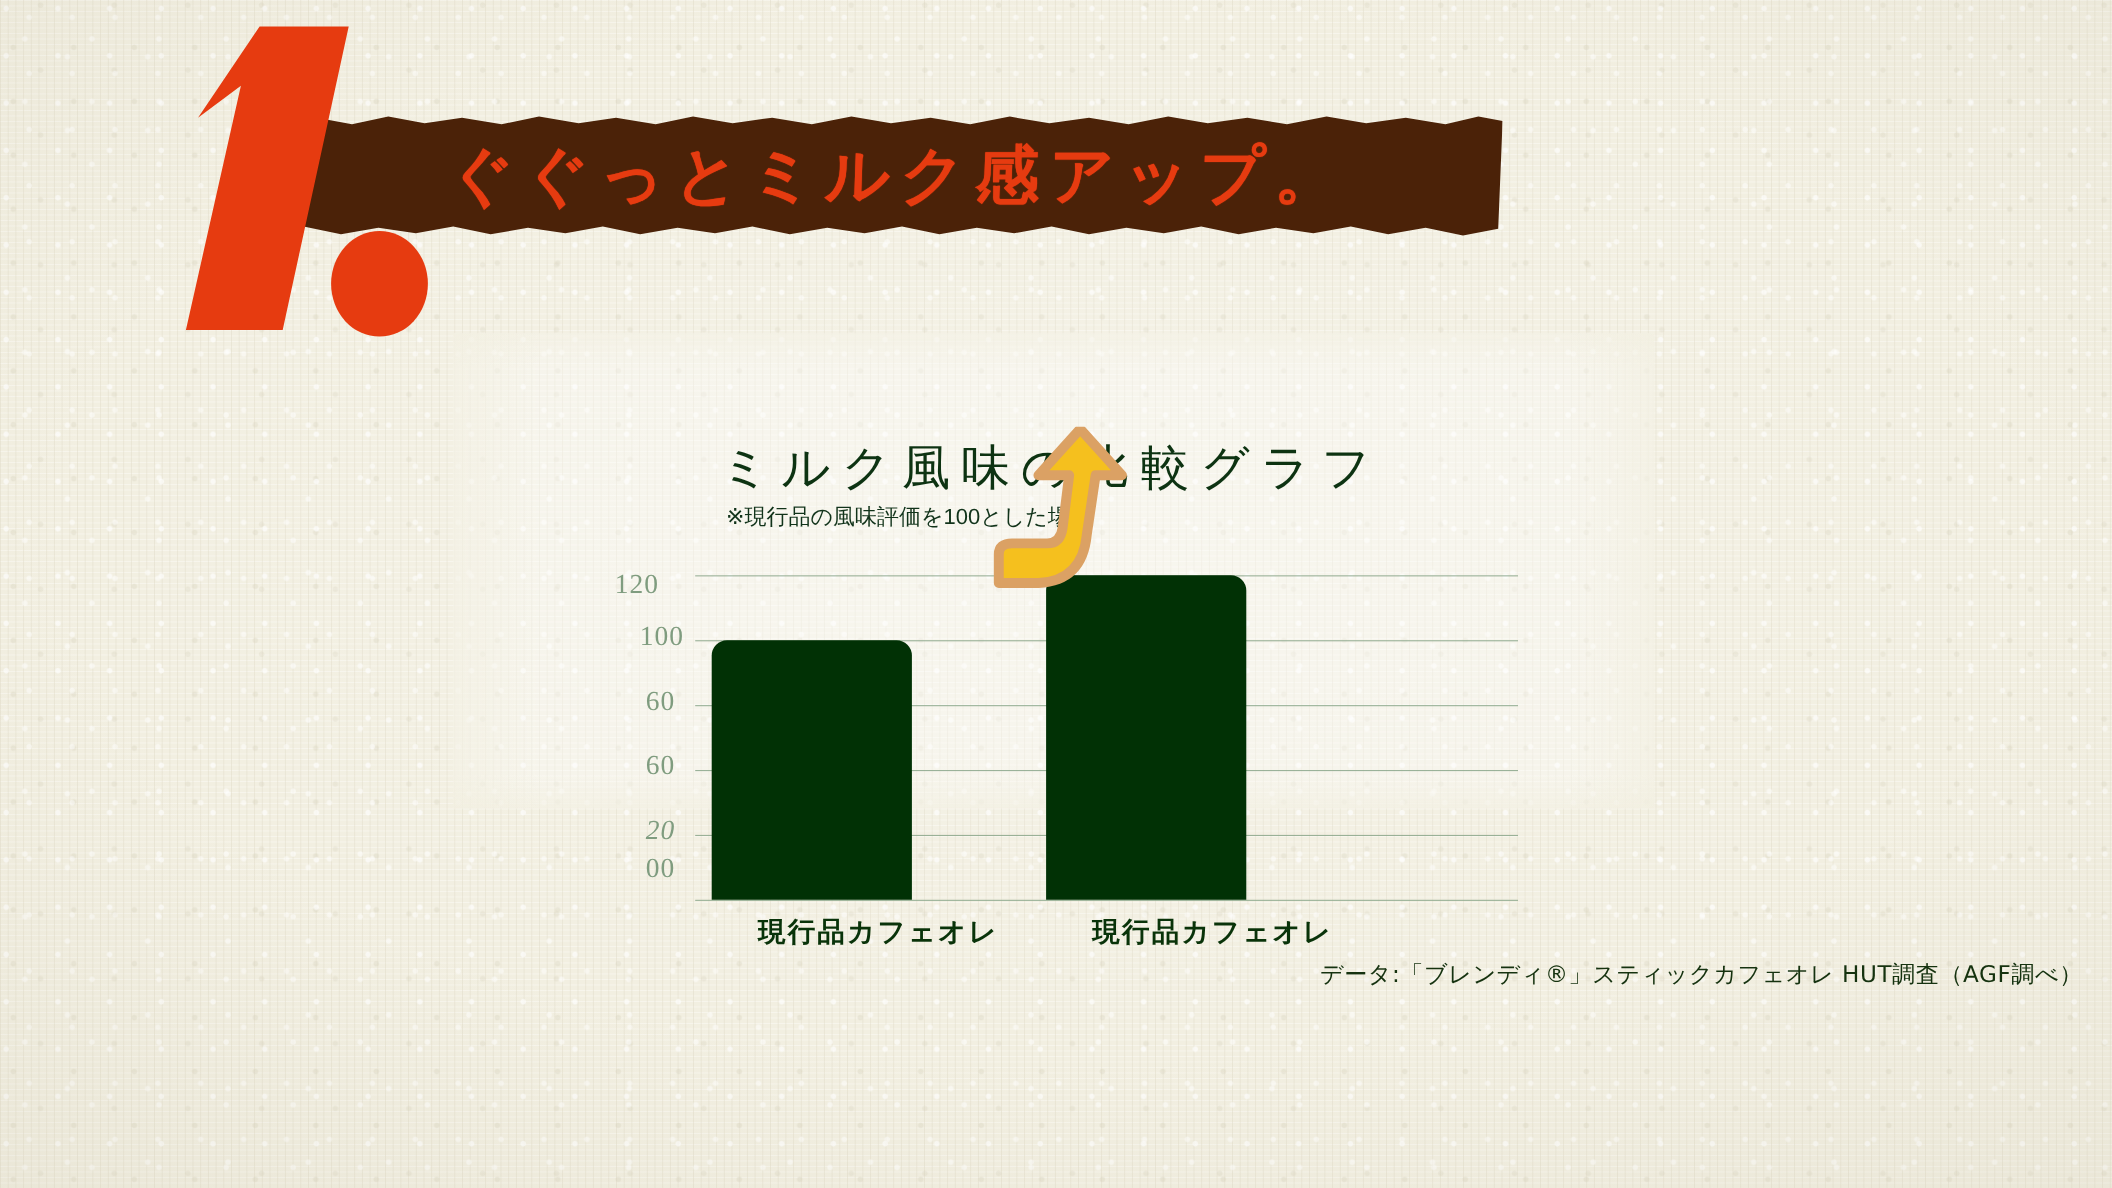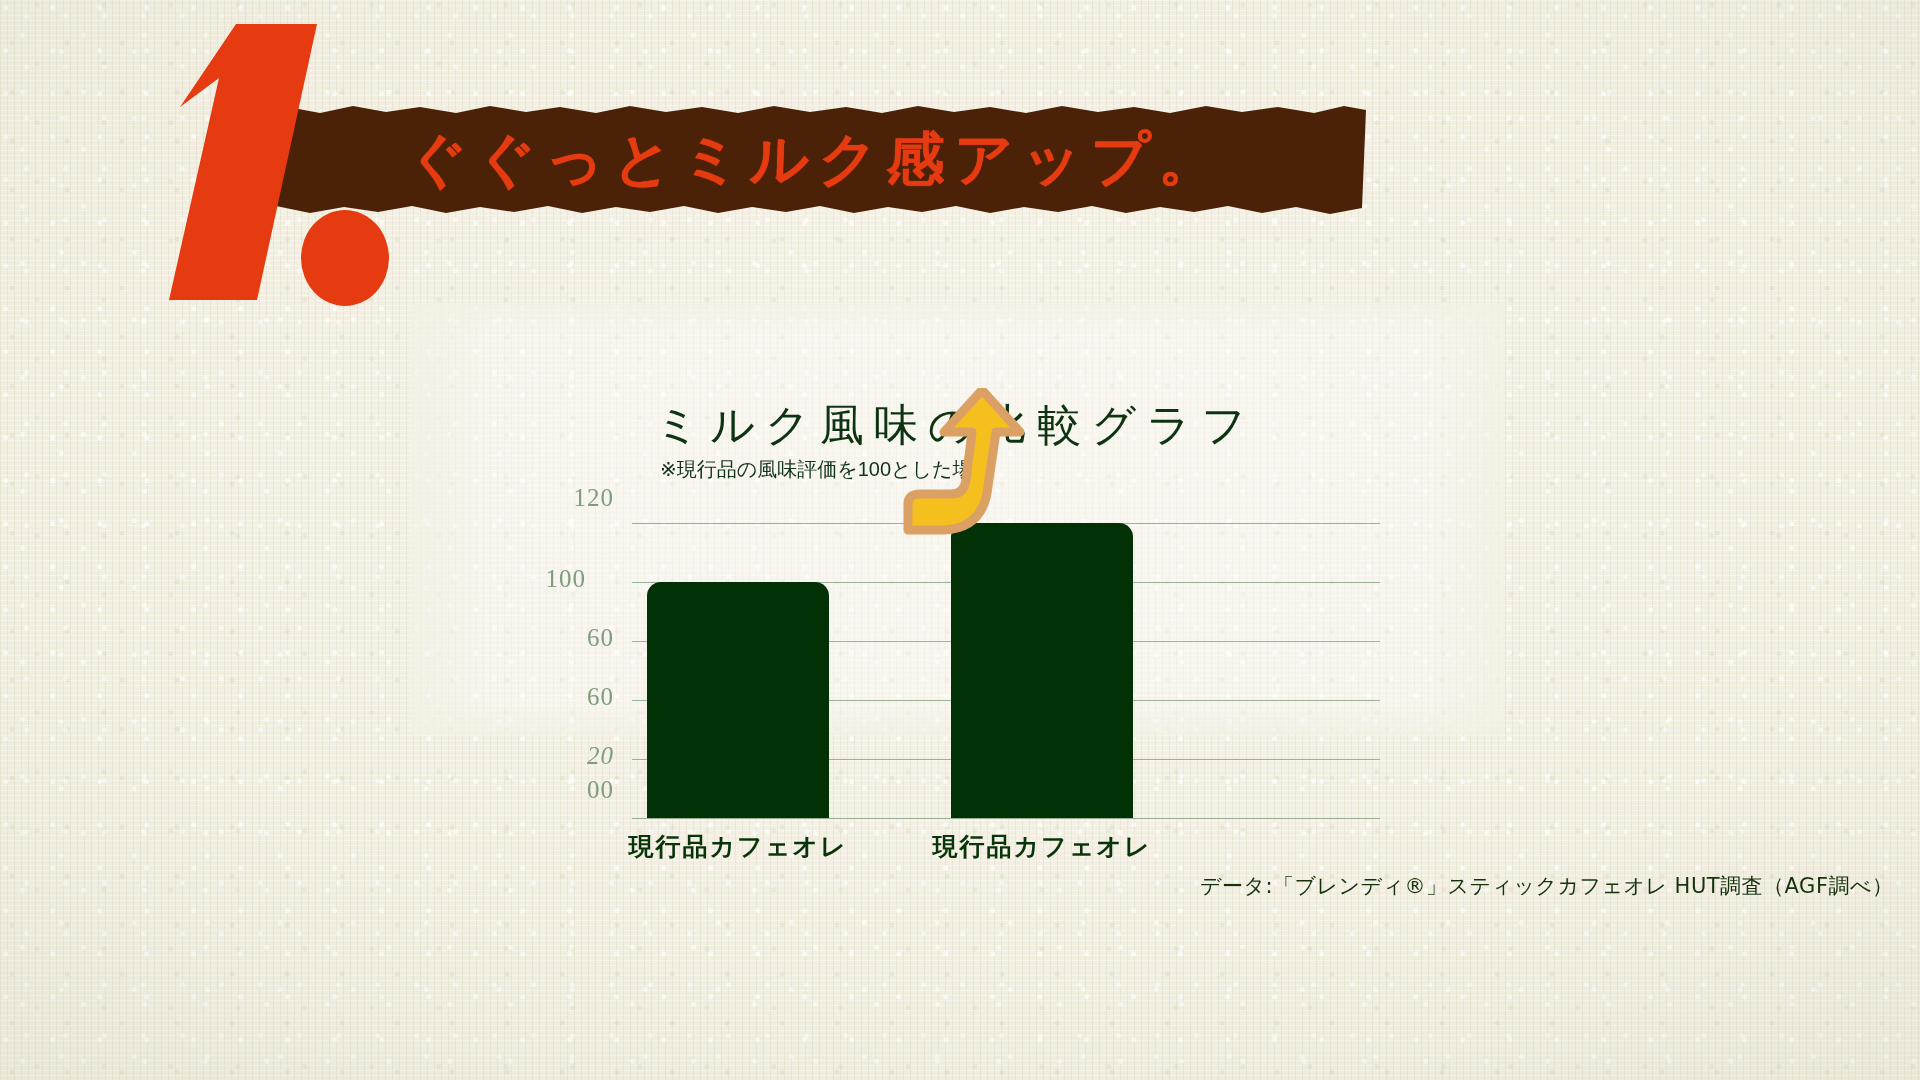--- a/index.html
+++ b/index.html
@@ -88,21 +88,21 @@
   }
   .gridline{
     position:absolute;height:1px;background:#8aa68a;opacity:.85;
   }
 
   .bar{
     position:absolute;background:#013105;
     border-top-left-radius:14px;border-top-right-radius:14px;
   }
   .catlabel{
-    position:absolute;text-align:center;
+    position:absolute;text-align:right;
     color:#093309;font-size:25px;font-weight:bold;letter-spacing:2px;
     font-family:"DejaVu Sans","Liberation Sans",sans-serif;
     white-space:nowrap;
   }
 
   #arrow{position:absolute;left:900px;top:388px;width:160px;height:160px;z-index:7;}
 
   #footer{
     position:absolute;left:1200px;top:872px;z-index:6;
     color:#15320f;font-size:21px;letter-spacing:.5px;
@@ -144,22 +144,22 @@
 
   <div id="gridLayer">
       <div class="gridline" style="left: 632px; top: 523px; width: 748px;"></div>
       <div class="gridline" style="left: 632px; top: 582px; width: 748px;"></div>
       <div class="gridline" style="left: 632px; top: 641px; width: 748px;"></div>
       <div class="gridline" style="left: 632px; top: 700px; width: 748px;"></div>
       <div class="gridline" style="left: 632px; top: 759px; width: 748px;"></div>
       <div class="gridline" style="left: 632px; top: 818px; width: 748px;"></div>
     </div>
   <div id="tickLayer">
-      <div class="ytick" style="left: 544px; top: 484px;">120</div>
-      <div class="ytick" style="left: 516px; top: 565px;">100</div>
+      <div class="ytick" style="left: 544px; top: 518px; text-align: center;">120</div>
+      <div class="ytick" style="left: 552px; top: 565px;">100</div>
       <div class="ytick" style="left: 544px; top: 624px;">60</div>
       <div class="ytick" style="left: 544px; top: 683px;">60</div>
       <div class="ytick" style="left: 544px; top: 742px; font-style: italic;">20</div>
       <div class="ytick" style="left: 544px; top: 776px;">00</div>
     </div>
 
   <div id="barLayer">
       <div class="bar" style="left: 647px; top: 582px; width: 182px; height: 236px; background: rgb(1, 49, 5);"></div>
       <div class="bar" style="left: 951px; top: 523px; width: 182px; height: 295px; background: rgb(1, 49, 5);"></div>
     </div>

